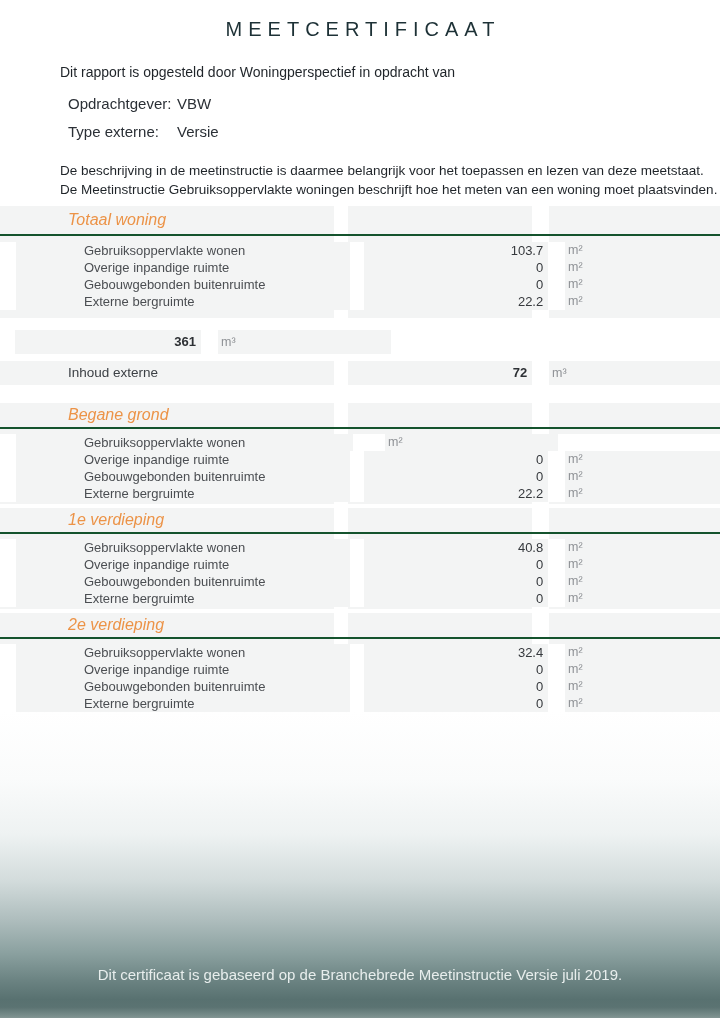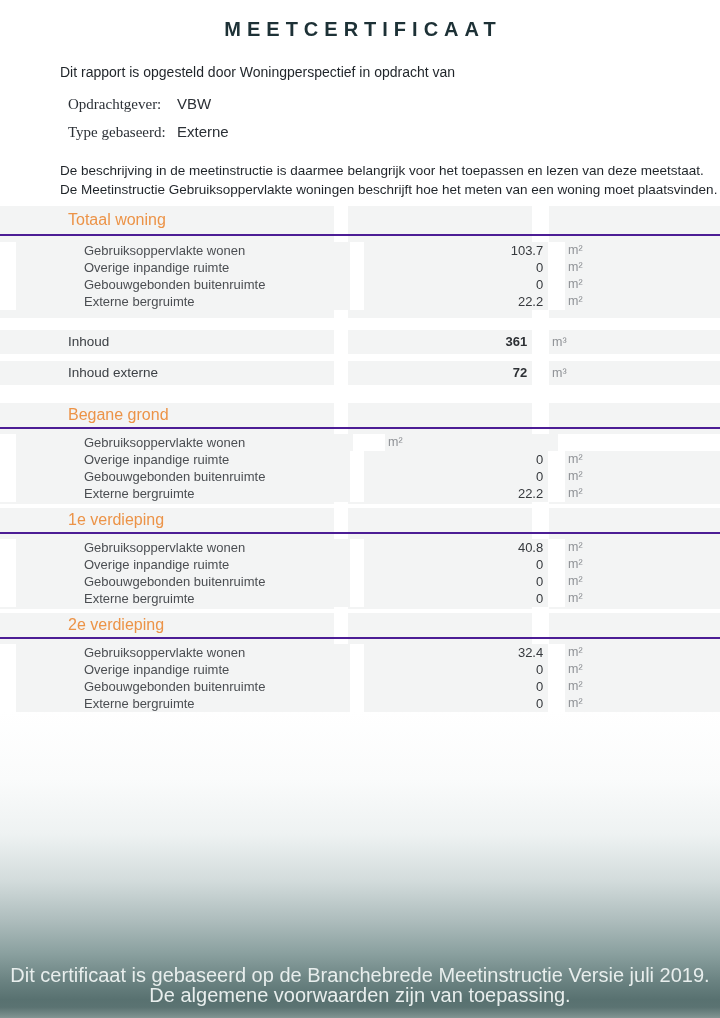--- a/index.html
+++ b/index.html
@@ -11,56 +11,56 @@
     font-family: "Liberation Sans", "DejaVu Sans", sans-serif;
     overflow: hidden;
   }
 
   
   .doc-title {
     position: absolute;
     top: 18px; left: 0; width: 720px;
     text-align: center;
     font-size: 20px;
-    font-weight: 700;
+    font-weight: 400;
     letter-spacing: 6px;
     text-indent: 6px;
     color: #1d3136;
   }
   .intro-line {
     position: absolute;
     left: 60px; top: 64px;
     font-size: 14px;
     color: #1f2429;
   }
   .kv { position: absolute; left: 68px; font-size: 15px; color: #2b3036; }
   .kv-client { top: 95px; }
   .kv-type   { top: 123px; }
-  .kv .k { display: inline-block; width: 109px; font-family: Liberation Serif, serif; }
+  .kv .k { display: inline-block; width: 109px; }
   .kv .v { display: inline-block; }
 
   .instruction {
     position: absolute;
     left: 60px; top: 161px;
     font-size: 13.5px;
     line-height: 19px;
     color: #1f2429;
   }
 
   
   .meettable { position: absolute; top: 206px; left: 0; width: 720px; }
   .band { display: flex; width: 720px; }
   .c  { background: #f3f4f4; }
   .c1 { width: 337px; box-sizing: border-box; padding-left: 68px; }
   .g1 { width: 15px; }
   .c2 { width: 186px; box-sizing: border-box; padding-right: 5px; text-align: right; }
   .g2 { width: 9px; }
   .c3 { width: 173px; box-sizing: border-box; padding-left: 3px; margin-left: 8px; }
 
-  .hdr { border-bottom: 2px solid #4c1d95; }
+  .hdr { border-bottom: 2px solid #14532d; font-style: italic; }
   .hdr-lg { height: 28px; }
   .hdr-lg .c { line-height: 28px; }
   .hdr-sm { height: 24px; }
   .hdr-sm .c { line-height: 24px; }
   .hdr-title { font-size: 16px; color: #ec9347; }
 
   .padt .c { height: 5px; }
   .padt-lg .c { height: 6px; }
   .padb .c { height: 2px; }
   .padb-lg .c { height: 8px; }
@@ -96,39 +96,39 @@
       #6a8281 88%,
       #587170 94%,
       #5b7372 96.5%,
       #768b89 99%,
       #839694 100%);
   }
   .footer-text {
     position: absolute;
     left: 0; top: 253px; width: 720px;
     text-align: center;
-    font-size: 20px;
+    font-size: 15px;
     line-height: 20px;
     color: #e8eeed;
   }
 </style>
 </head>
 <body>
 
 <div class="page">
 
   <div class="doc-title">MEETCERTIFICAAT</div>
 
   <div class="intro-line">Dit rapport is opgesteld door Woningperspectief in opdracht van</div>
 
   <div class="kv kv-client">
     <span class="k">Opdrachtgever:</span><span class="v">VBW</span>
   </div>
   <div class="kv kv-type">
-    <span class="k">Type gebaseerd:</span><span class="v">Externe</span>
+    <span class="k">Type externe:</span><span class="v">Versie</span>
   </div>
 
   <div class="instruction">
     <div>De beschrijving in de meetinstructie is daarmee belangrijk voor het toepassen en lezen van deze meetstaat.</div>
     <div>De Meetinstructie Gebruiksoppervlakte woningen beschrijft hoe het meten van een woning moet plaatsvinden.</div>
   </div>
 
   <div class="meettable">
 
     <div class="band hdr hdr-lg">
@@ -178,21 +178,20 @@
         <div class="c c1"></div>
         <div class="g1"></div>
         <div class="c c2"></div>
         <div class="g2"></div>
         <div class="c c3"></div>
       </div>
 
     <div class="sp12"></div>
 
     <div class="band tot">
-      <div class="c c1 lbl">Inhoud</div>
         <div class="g1"></div>
       <div class="c c2 val">361</div>
         <div class="g2"></div>
       <div class="c c3 unit">m³</div>
     </div>
     <div class="sp7"></div>
     <div class="band tot">
       <div class="c c1 lbl">Inhoud externe</div>
         <div class="g1"></div>
       <div class="c c2 val">72</div>
@@ -353,17 +352,16 @@
         <div class="c c2"></div>
         <div class="g2"></div>
         <div class="c c3"></div>
       </div>
 
   </div>
 
   <div class="footer">
     <div class="footer-text">
       <div>Dit certificaat is gebaseerd op de Branchebrede Meetinstructie Versie juli 2019.</div>
-      <div>De algemene voorwaarden zijn van toepassing.</div>
     </div>
   </div>
 
 </div>
 
 </body></html>

